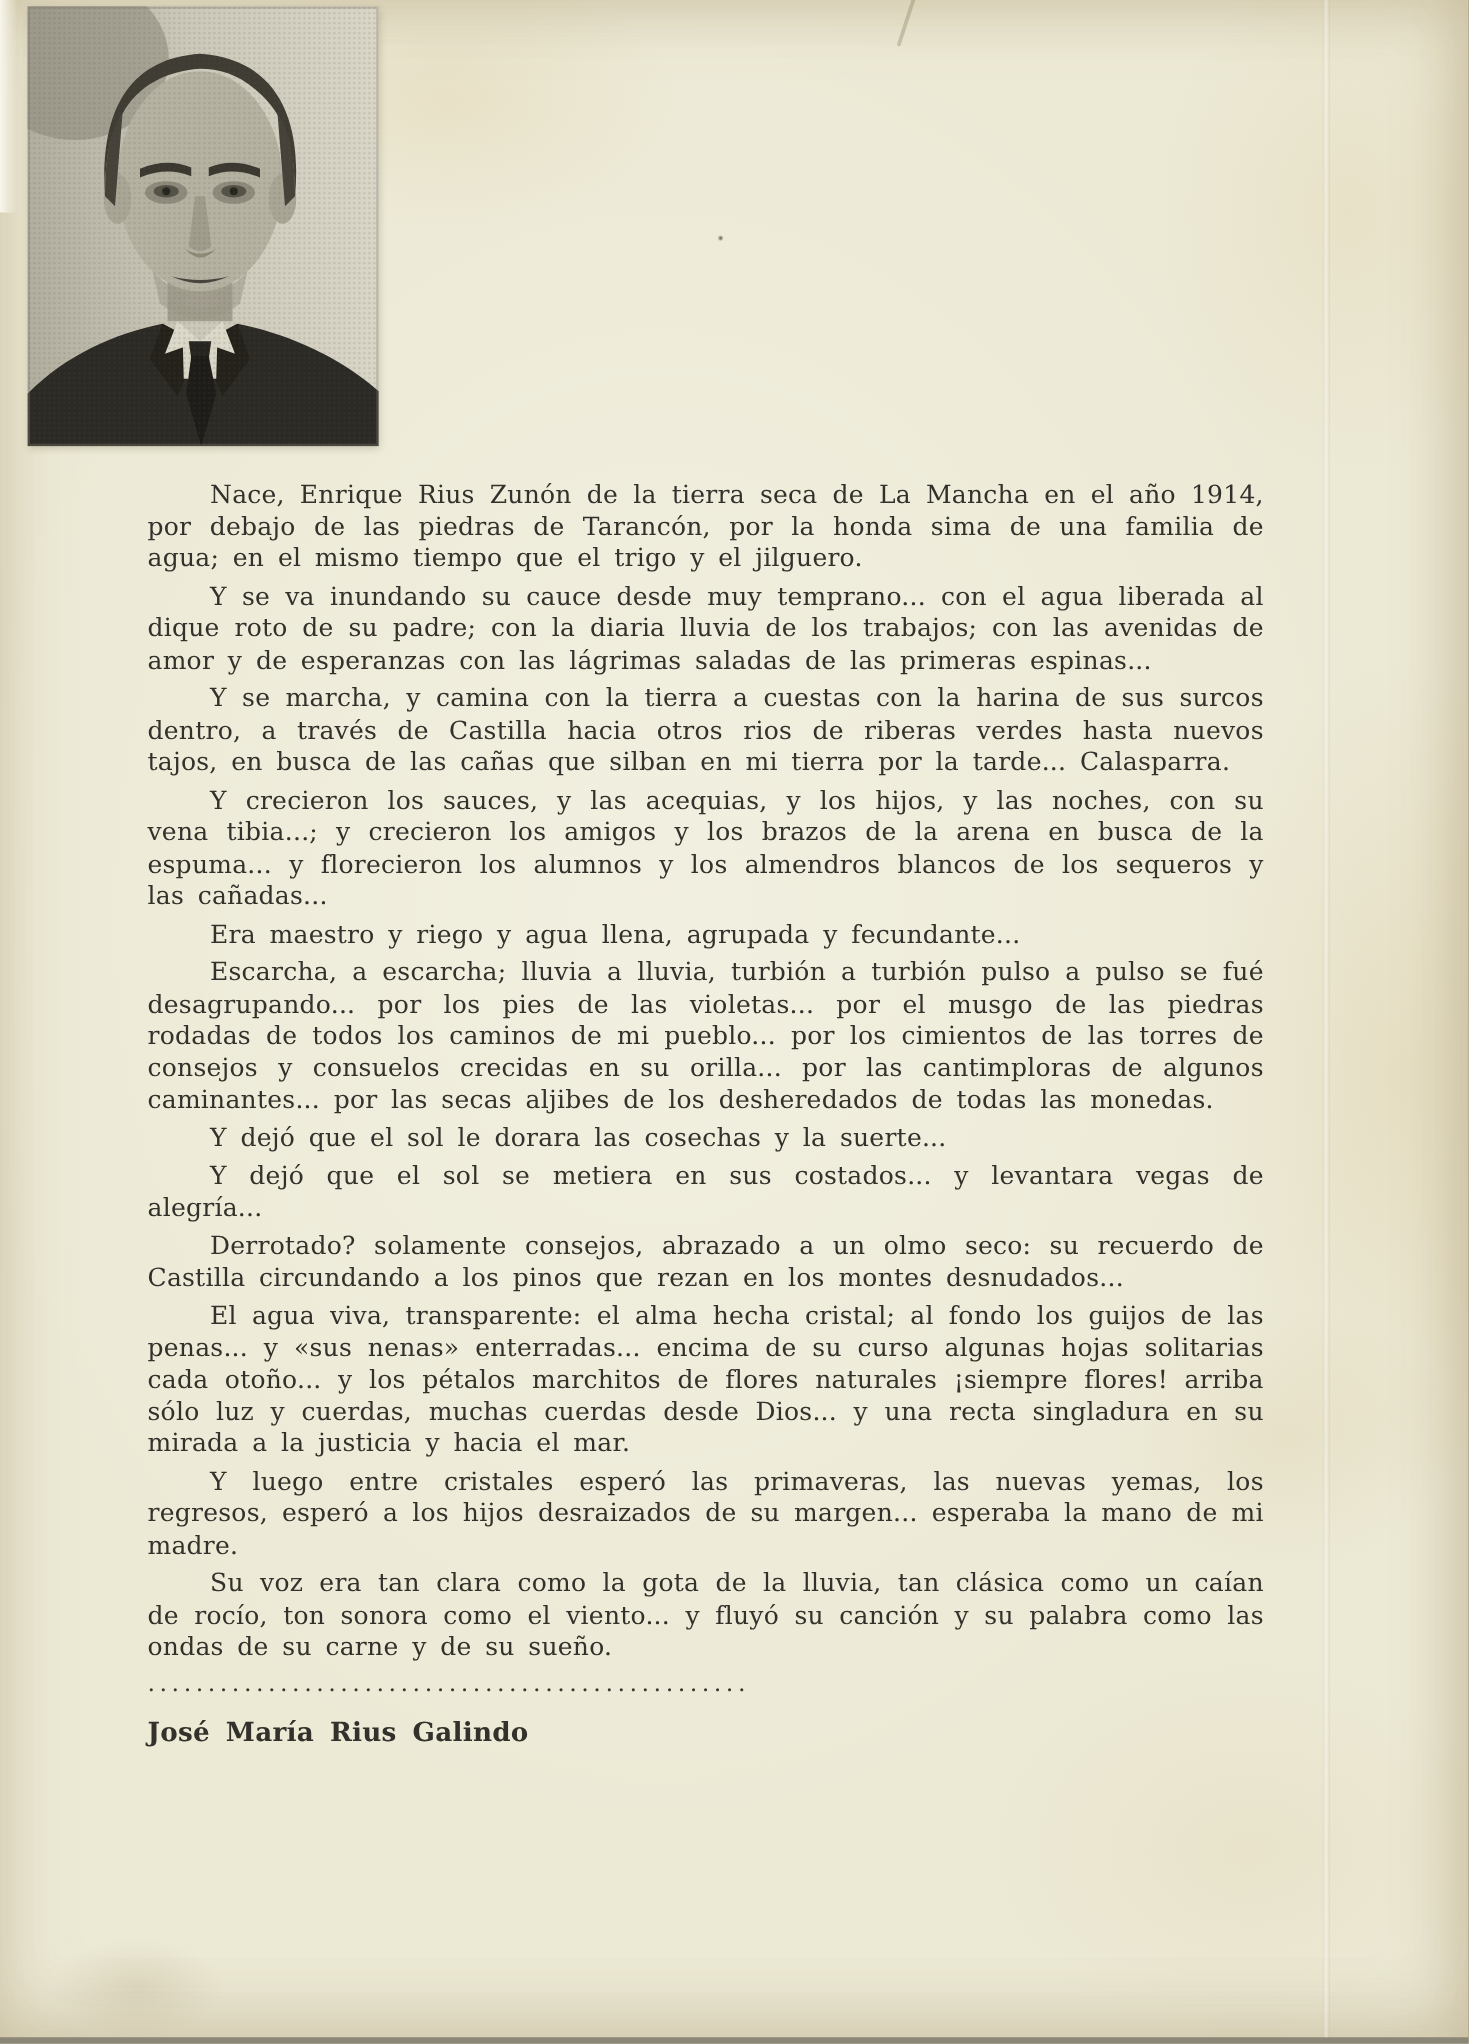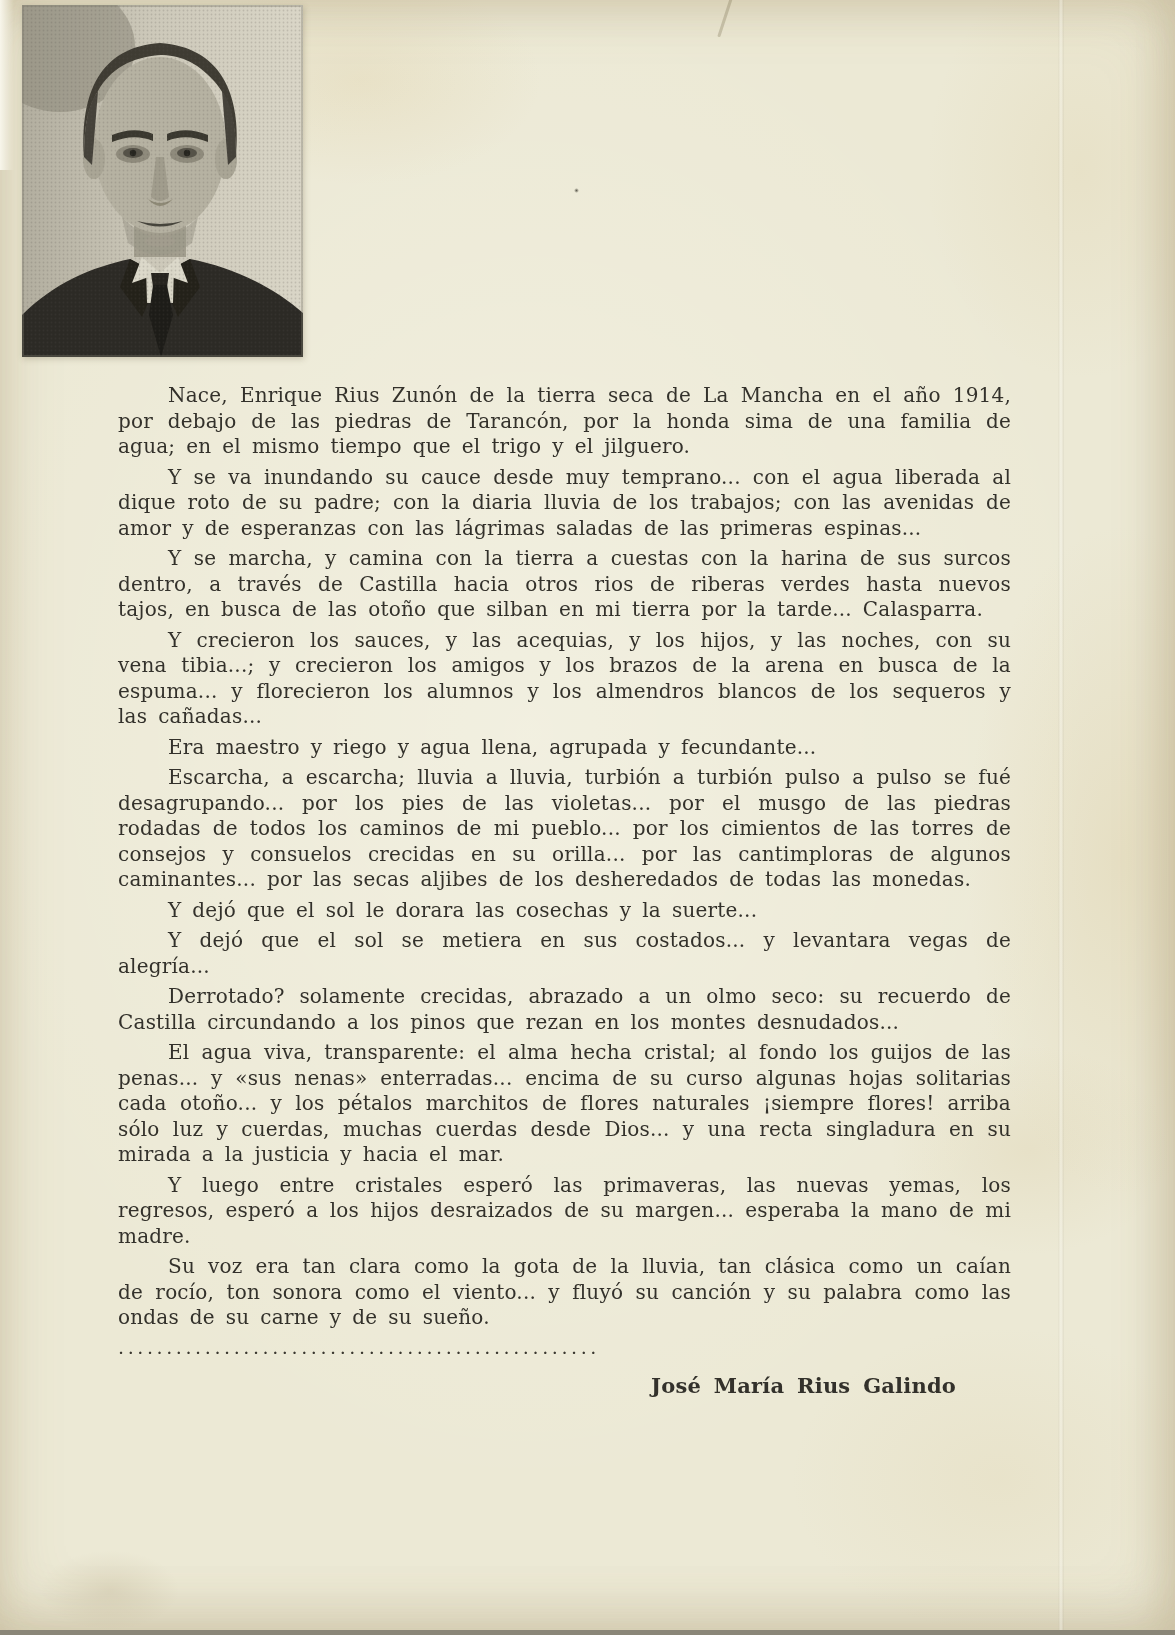--- a/index.html
+++ b/index.html
@@ -40,21 +40,20 @@
     margin:3px 0 6px 0;
     font-size:19px;line-height:22px;
     letter-spacing:3.6px;
     text-indent:0;
     white-space:nowrap;overflow:hidden;
     color:#3a372f;
   }
   .signature{
     margin-top:15px;
     padding-right:55px;
-    text-align:right;
     font-weight:700;
     font-size:21px;
     word-spacing:.25em;
   }
   .decor{position:absolute;pointer-events:none;}
   .crease-v{
     left:1058px;top:0;width:6px;height:1635px;
     background:linear-gradient(90deg, rgba(90,80,50,.05), rgba(255,255,250,.38) 50%, rgba(90,80,50,.08));
   }
   .crease-d{
@@ -133,27 +132,27 @@
       <path d="M131,280 L145,280 L151,310 L139,352 L127,310 Z" fill="#1d1c18"></path>
 
       <rect width="281" height="352" fill="url(#ht)"></rect>
       <rect x="1" y="1" width="279" height="350" fill="none" stroke="#7e7a6c" stroke-width="2" opacity="0.35"></rect>
     </svg>
   </div>
 
   <div class="text">
     <p>Nace, Enrique Rius Zunón de la tierra seca de La Mancha en el año 1914, por debajo de las piedras de Tarancón, por la honda sima de una familia de agua; en el mismo tiempo que el trigo y el jilguero.</p>
     <p>Y se va inundando su cauce desde muy temprano... con el agua liberada al dique roto de su padre; con la diaria lluvia de los trabajos; con las avenidas de amor y de esperanzas con las lágrimas saladas de las primeras espinas...</p>
-    <p>Y se marcha, y camina con la tierra a cuestas con la harina de sus surcos dentro, a través de Castilla hacia otros rios de riberas verdes hasta nuevos tajos, en busca de las otoño que silban en mi tierra por la tarde... Calasparra.</p>
+    <p>Y se marcha, y camina con la tierra a cuestas con la harina de sus surcos dentro, a través de Castilla hacia otros rios de riberas verdes hasta nuevos tajos, en busca de las cañas que silban en mi tierra por la tarde... Calasparra.</p>
     <p>Y crecieron los sauces, y las acequias, y los hijos, y las noches, con su vena tibia...; y crecieron los amigos y los brazos de la arena en busca de la espuma... y florecieron los alumnos y los almendros blancos de los sequeros y las cañadas...</p>
     <p>Era maestro y riego y agua llena, agrupada y fecundante...</p>
     <p>Escarcha, a escarcha; lluvia a lluvia, turbión a turbión pulso a pulso se fué desagrupando... por los pies de las violetas... por el musgo de las piedras rodadas de todos los caminos de mi pueblo... por los cimientos de las torres de consejos y consuelos crecidas en su orilla... por las cantimploras de algunos caminantes... por las secas aljibes de los desheredados de todas las monedas.</p>
     <p>Y dejó que el sol le dorara las cosechas y la suerte...</p>
     <p>Y dejó que el sol se metiera en sus costados... y levantara vegas de alegría...</p>
-    <p>Derrotado? solamente crecidas, abrazado a un olmo seco: su recuerdo de Castilla circundando a los pinos que rezan en los montes desnudados...</p>
+    <p>Derrotado? solamente consejos, abrazado a un olmo seco: su recuerdo de Castilla circundando a los pinos que rezan en los montes desnudados...</p>
     <p>El agua viva, transparente: el alma hecha cristal; al fondo los guijos de las penas... y «sus nenas» enterradas... encima de su curso algunas hojas solitarias cada otoño... y los pétalos marchitos de flores naturales ¡siempre flores! arriba sólo luz y cuerdas, muchas cuerdas desde Dios... y una recta singladura en su mirada a la justicia y hacia el mar.</p>
     <p>Y luego entre cristales esperó las primaveras, las nuevas yemas, los regresos, esperó a los hijos desraizados de su margen... esperaba la mano de mi madre.</p>
     <p>Su voz era tan clara como la gota de la lluvia, tan clásica como un caían de rocío, ton sonora como el viento... y fluyó su canción y su palabra como las ondas de su carne y de su sueño.</p>
     <div class="sep">..................................................</div>
     <div class="signature">José María Rius Galindo</div>
   </div>
 
   <div class="decor crease-v"></div>
   <div class="decor crease-d"></div>
   <div class="decor edge-l"></div>

